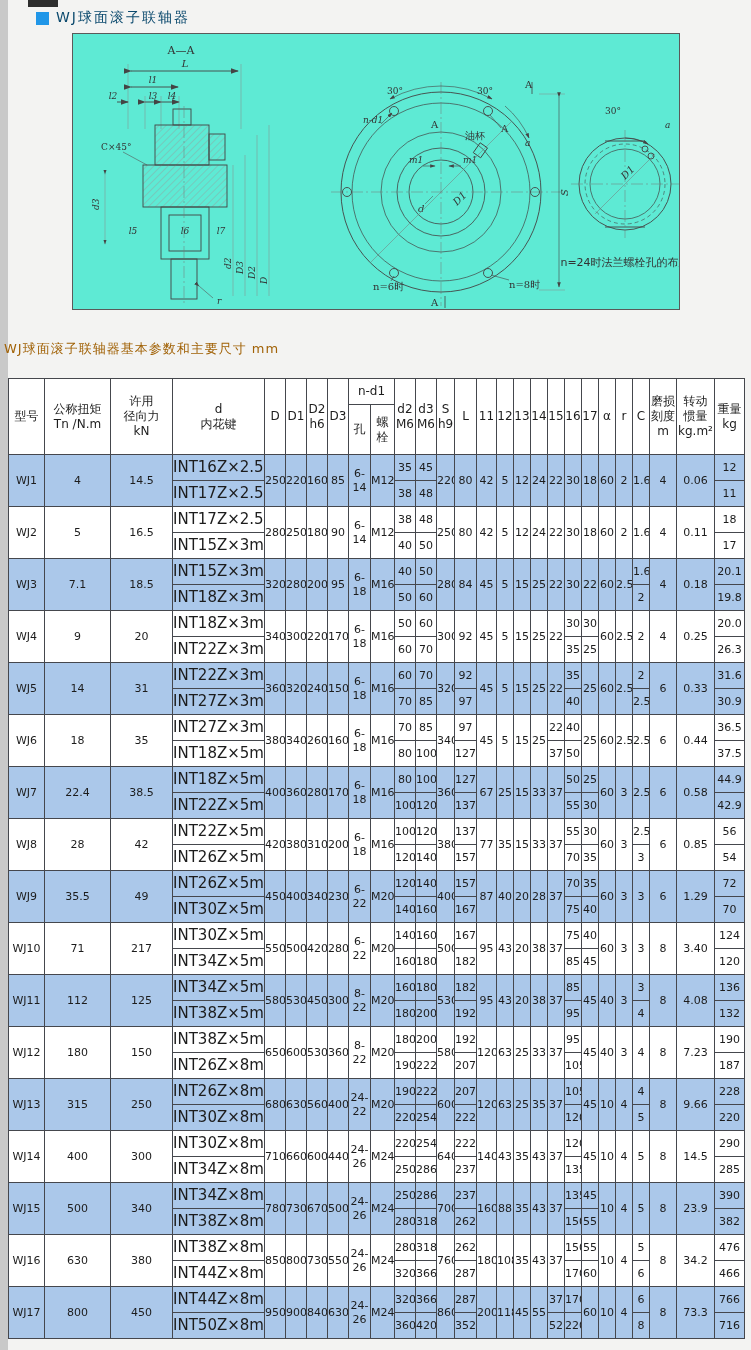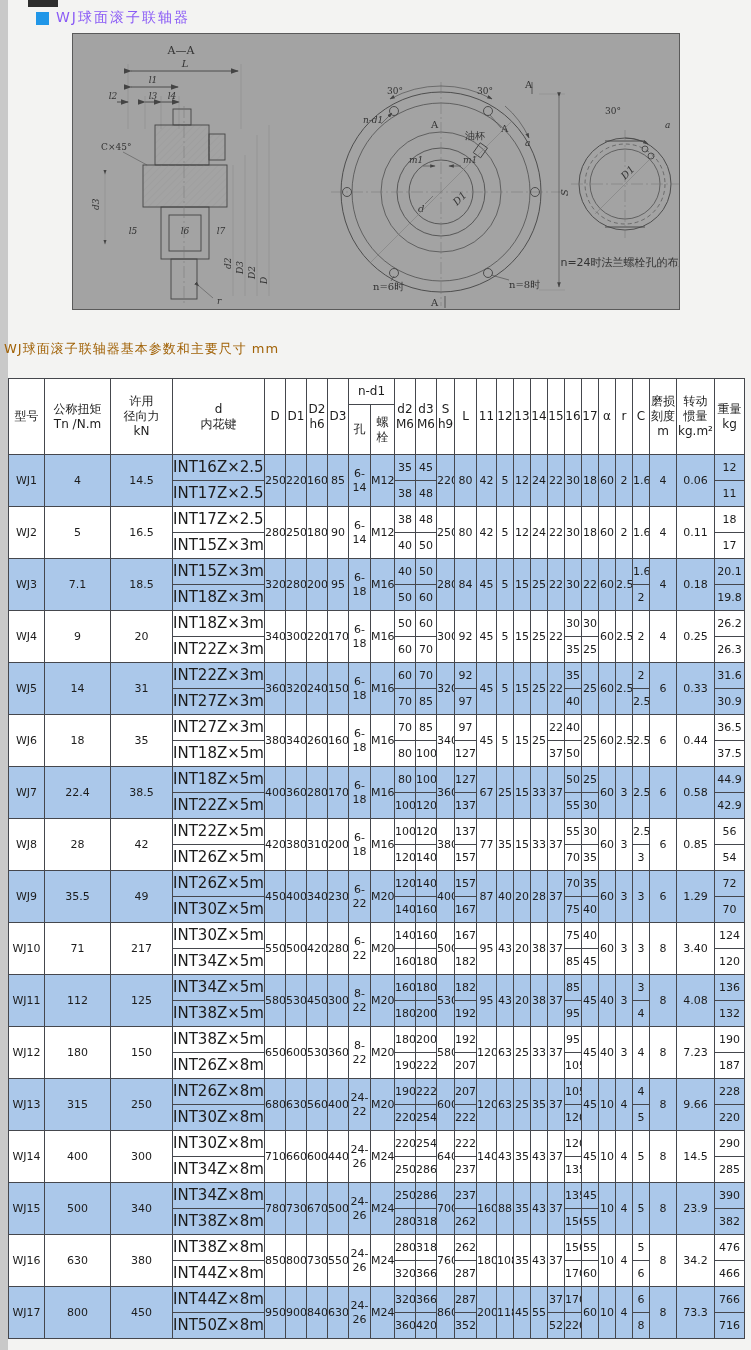--- a/index.html
+++ b/index.html
@@ -1,22 +1,22 @@
 <!DOCTYPE html>
 <html style="--accent: #2096e8; --row-blue: #abc8ea;"><head>
 <meta charset="utf-8">
 <style>
   html,body{margin:0;padding:0;}
   body{width:751px;height:1350px;background:#f3f3f2;font-family:"DejaVu Sans",sans-serif;position:relative;overflow:hidden;color:#1c1c1c;}
   .left-strip{position:absolute;left:0;top:0;width:8px;height:1350px;background:#c9c9c9;}
   .top-mark{position:absolute;left:28px;top:0;width:30px;height:7px;background:#2e2e2e;}
   .title-row{position:absolute;left:36px;top:9px;display:flex;align-items:center;gap:7px;}
   .bullet{width:13px;height:13px;background:var(--accent,#2096e8);}
-  .title{font-size:14px;letter-spacing:2px;color:#8b5cf6;}
-  .diagram-box{position:absolute;left:72px;top:33px;width:606px;height:275px;background:#a3a3a3;border:1px solid #5a5a5a;}
+  .title{font-size:14px;letter-spacing:2px;color:#0c4a6e;}
+  .diagram-box{position:absolute;left:72px;top:33px;width:606px;height:275px;background:#5eead4;border:1px solid #5a5a5a;}
   .subtitle{position:absolute;left:4px;top:340px;font-size:13px;color:#a16207;letter-spacing:1px;}
   table{position:absolute;left:8px;top:378px;width:736px;border-collapse:collapse;table-layout:fixed;font-size:11px;}
   th,td{border:1px solid #45474d;text-align:center;vertical-align:middle;padding:0;font-weight:normal;overflow:hidden;line-height:1.25;}
   thead th{background:#fff;font-size:12px;white-space:pre-line;}
   thead tr.h1{height:26px;}
   thead tr.h2{height:50px;}
   tbody tr{height:26px;}
   tbody tr.blue td{background:var(--row-blue,#abc8ea);}
   tbody tr.white td{background:#fff;}
   td{white-space:pre-line;}
@@ -391,21 +391,21 @@
         <td class="c-l3" rowspan="2">15</td>
         <td class="c-l4" rowspan="2">25</td>
         <td class="c-l5" rowspan="2">22</td>
         <td class="c-l6">30</td>
         <td class="c-l7">30</td>
         <td class="c-alpha" rowspan="2">60</td>
         <td class="c-r" rowspan="2">2.5</td>
         <td class="c-C" rowspan="2">2</td>
         <td class="c-wear" rowspan="2">4</td>
         <td class="c-inertia" rowspan="2">0.25</td>
-        <td class="c-weight">26.2</td>
+        <td class="c-weight">20.0</td>
       </tr>
       <tr class="white">
         <td class="c-spline">INT22Z×3m</td>
         <td class="c-d2">60</td>
         <td class="c-d3">70</td>
         <td class="c-l6">35</td>
         <td class="c-l7">25</td>
         <td class="c-weight">26.3</td>
       </tr>
       <tr class="blue">

